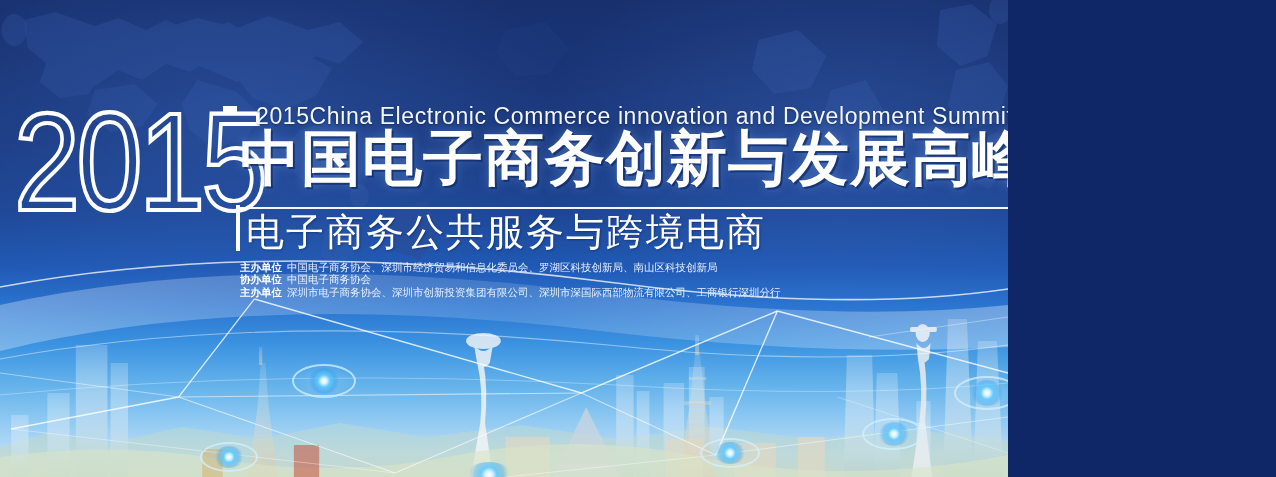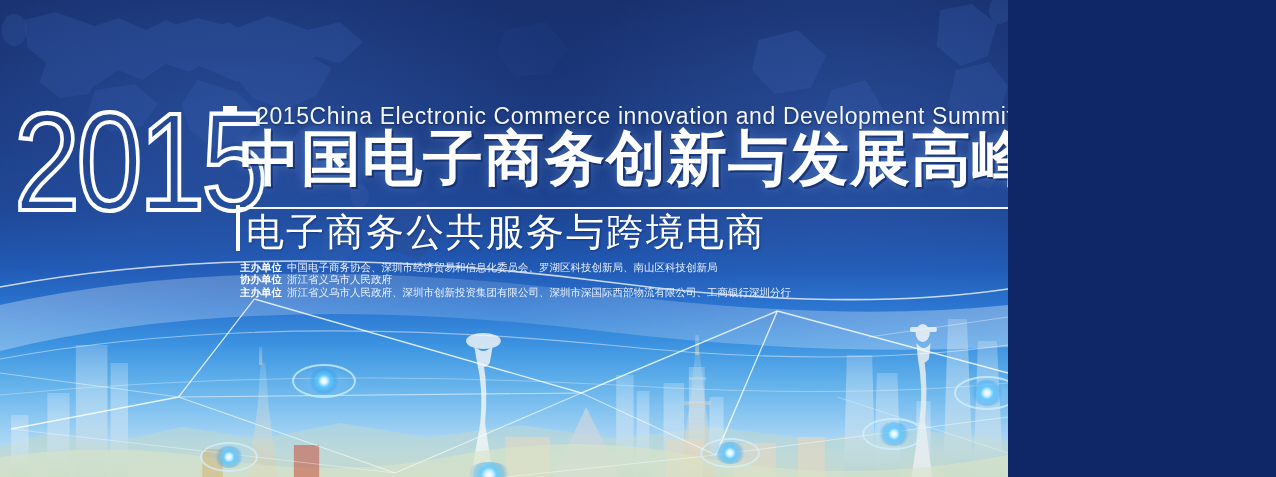--- a/index.html
+++ b/index.html
@@ -297,20 +297,20 @@
     </svg>
   </div>
 
   <div class="cn-sub">电子商务公共服务与跨境电商</div>
 
   <div class="orgs">
     <div class="org-row">
       <span class="org-label">主办单位</span><span>中国电子商务协会、深圳市经济贸易和信息化委员会、罗湖区科技创新局、南山区科技创新局</span>
     </div>
     <div class="org-row">
-      <span class="org-label">协办单位</span><span>浙江省义乌市人民政府</span>
+      <span class="org-label">协办单位</span><span>中国电子商务协会</span>
     </div>
     <div class="org-row">
-      <span class="org-label">主办单位</span><span>浙江省义乌市人民政府、深圳市创新投资集团有限公司、深圳市深国际西部物流有限公司、工商银行深圳分行</span>
+      <span class="org-label">主办单位</span><span>深圳市电子商务协会、深圳市创新投资集团有限公司、深圳市深国际西部物流有限公司、工商银行深圳分行</span>
     </div>
   </div>
 
 </div>
 
 </body></html>

